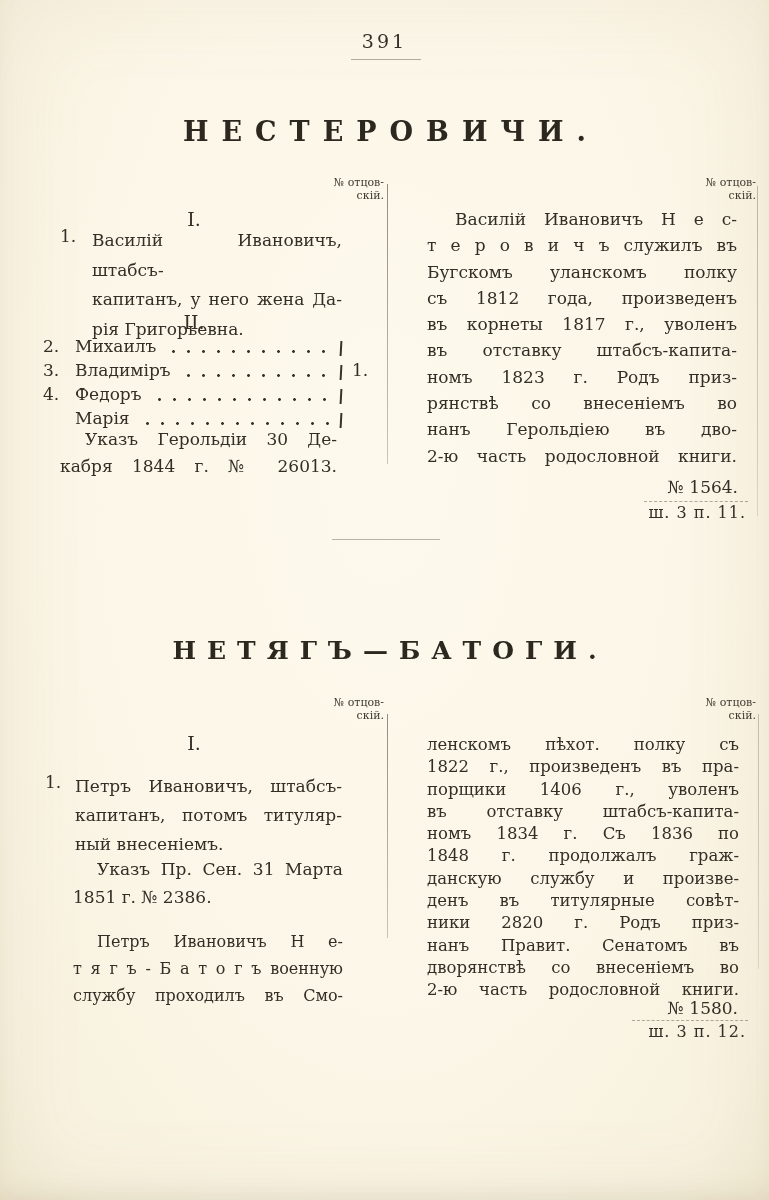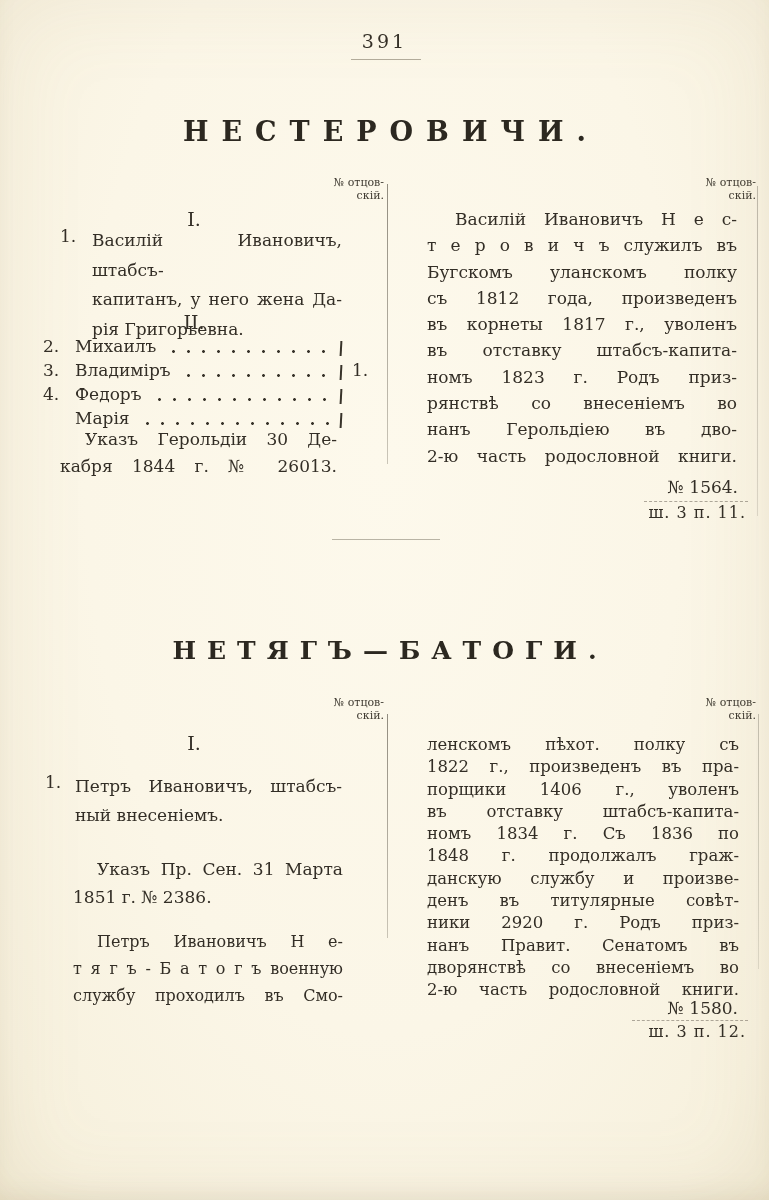--- a/index.html
+++ b/index.html
@@ -197,20 +197,21 @@
   </div>
   <div class="abs rule-v rv-2l"></div>
   <div class="abs rule-v rv-2r"></div>
 
   <div class="abs roman s2-roman1">I.</div>
 
   <div class="abs s2-person">
     <span class="pnum">1.</span>
     <span class="plines lines jnl">
         <div>Петръ Ивановичъ, штабсъ-</div>
+        <div>капитанъ, потомъ титуляр-</div>
         <div>ный внесеніемъ.</div>
       </span>
   </div>
 
   <div class="abs s2-decree lines jnl">
       <div>Указъ Пр. Сен. 31 Марта</div>
       <div>1851 г. № 2386.</div>
     </div>
 
   <div class="abs s2-para lines just">
@@ -221,21 +222,21 @@
 
   <div class="abs s2-rpara lines just">
       <div>ленскомъ пѣхот. полку съ</div>
       <div>1822 г., произведенъ въ пра-</div>
       <div>порщики 1406 г., уволенъ</div>
       <div>въ отставку штабсъ-капита-</div>
       <div>номъ 1834 г. Съ 1836 по</div>
       <div>1848 г. продолжалъ граж-</div>
       <div>данскую службу и произве-</div>
       <div>денъ въ титулярные совѣт-</div>
-      <div>ники 2920 г. Родъ приз-</div>
+      <div>ники 2820 г. Родъ приз-</div>
       <div>нанъ Правит. Сенатомъ въ</div>
       <div>дворянствѣ со внесеніемъ во</div>
       <div>2-ю часть родословной книги.</div>
     </div>
   <div class="abs refnum s2-refnum">№ 1580.</div>
   <div class="abs refrule s2-refrule"></div>
   <div class="abs refcode s2-refcode">ш. 3 п. 12.</div>
 
 </div>
 

